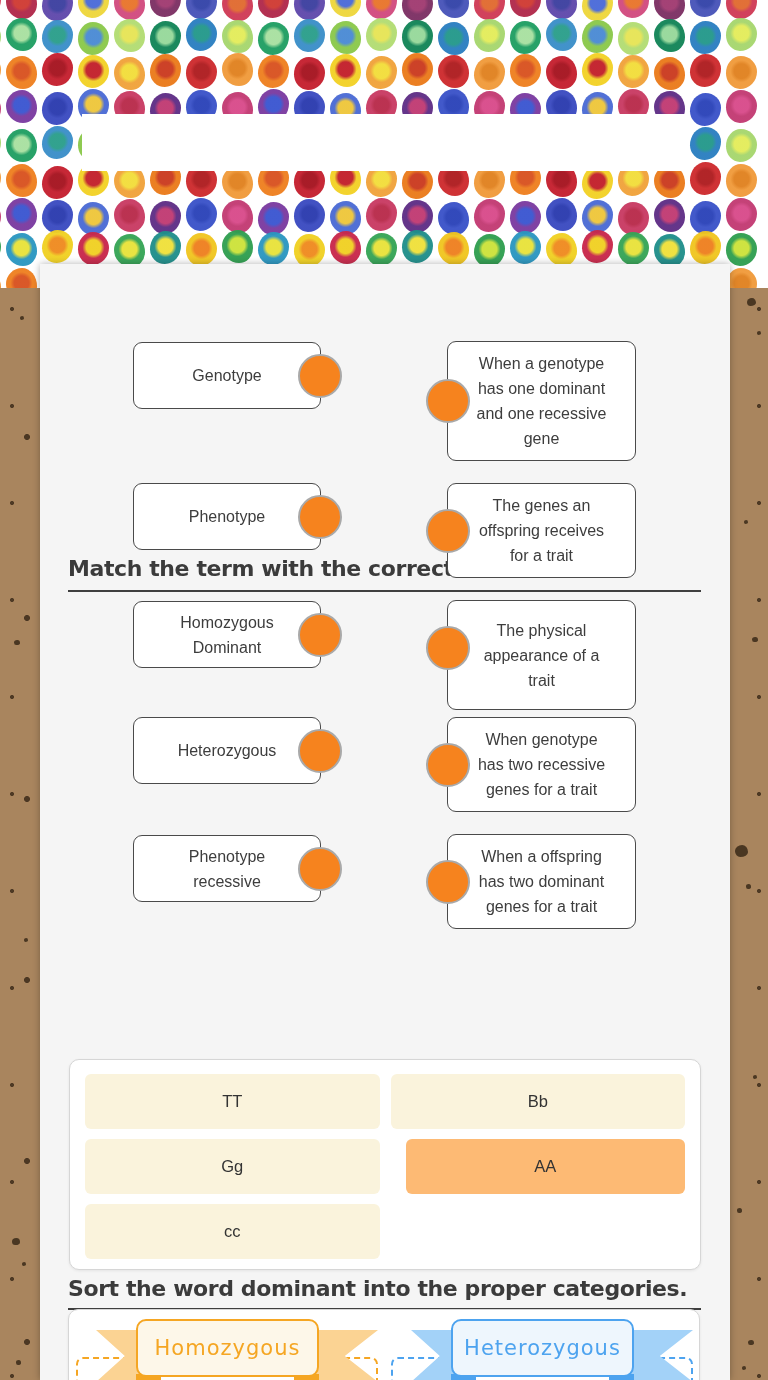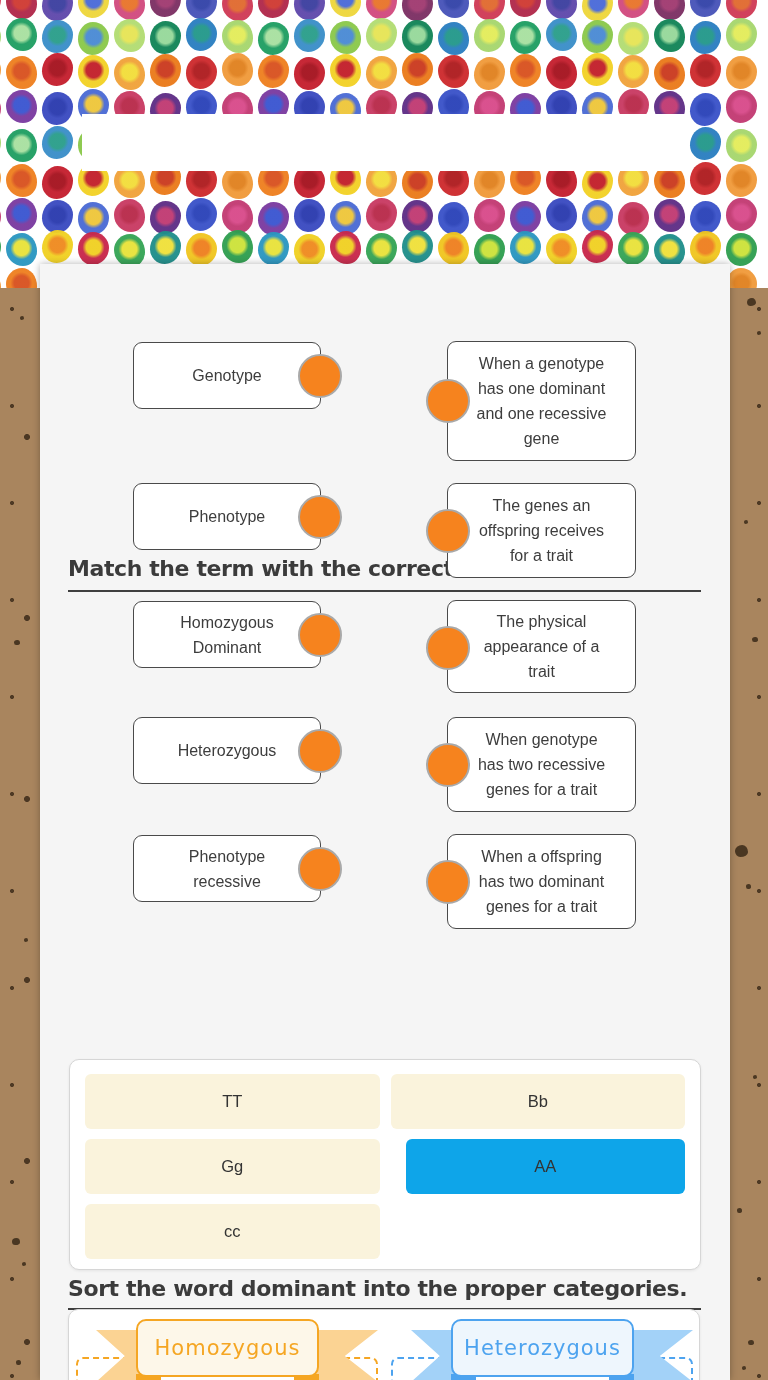--- a/index.html
+++ b/index.html
@@ -317,42 +317,42 @@
         </div>
         <div class="conn" style="left: 258px; top: 582.5px; background: rgb(246, 131, 30);"></div>
         <div class="mbox def-box" style="left: 407px; top: 77px; width: 189px; height: 120px;">
           <span class="txt">When a genotype has one dominant and one recessive gene</span>
         </div>
         <div class="conn" style="left: 386px; top: 115px; background: rgb(246, 131, 30);"></div>
         <div class="mbox def-box" style="left: 407px; top: 219px; width: 189px; height: 95px;">
           <span class="txt">The genes an offspring receives for a trait</span>
         </div>
         <div class="conn" style="left: 386px; top: 244.5px; background: rgb(246, 131, 30);"></div>
-        <div class="mbox def-box" style="left: 407px; top: 336px; width: 189px; height: 93px;">
+        <div class="mbox def-box" style="left: 407px; top: 336px; width: 189px; height: 110px;">
           <span class="txt">The physical appearance of a trait</span>
         </div>
         <div class="conn" style="left: 386px; top: 361.5px; background: rgb(246, 131, 30);"></div>
         <div class="mbox def-box" style="left: 407px; top: 453px; width: 189px; height: 95px;">
           <span class="txt">When genotype has two recessive genes for a trait</span>
         </div>
         <div class="conn" style="left: 386px; top: 478.5px; background: rgb(246, 131, 30);"></div>
         <div class="mbox def-box" style="left: 407px; top: 570px; width: 189px; height: 95px;">
           <span class="txt">When a offspring has two dominant genes for a trait</span>
         </div>
         <div class="conn" style="left: 386px; top: 595.5px; background: rgb(246, 131, 30);"></div>
       </div>
 
     <h2 class="sec-heading" style="top:1012px;">Sort the word dominant into the proper categories.</h2>
     <div class="rule" style="top:1044px;"></div>
 
     <div class="card word-bank" id="word-bank">
         <div class="word-option" style="background: rgb(250, 243, 220);">TT</div>
         <div class="word-option" style="background: rgb(250, 243, 220);">Bb</div>
         <div class="word-option" style="background: rgb(250, 243, 220);">Gg</div>
-        <div class="word-option" style="background: #0ea5e9; margin-left: 15px;">AA</div>
+        <div class="word-option" style="background: #fdba74; margin-left: 15px;">AA</div>
         <div class="word-option" style="background: rgb(250, 243, 220);">cc</div>
       </div>
 
     <div class="card cat-card" id="cat-card">
         <div class="dropzone" style="left: 7px; border-color: rgb(245, 166, 35);"></div>
         <div class="wing wing-left" style="left: 27px; width: 131px; background: rgb(251, 211, 147);"></div>
         <div class="wing wing-right" style="left: 158px; width: 151px; background: rgb(251, 211, 147);"></div>
         <div class="tail" style="left: 67px; width: 25px; background: rgb(245, 166, 35);"></div>
         <div class="tail" style="left: 92px; width: 133px; background: rgb(255, 255, 255);"></div>
         <div class="tail" style="left: 225px; width: 25px; background: rgb(245, 166, 35);"></div>

